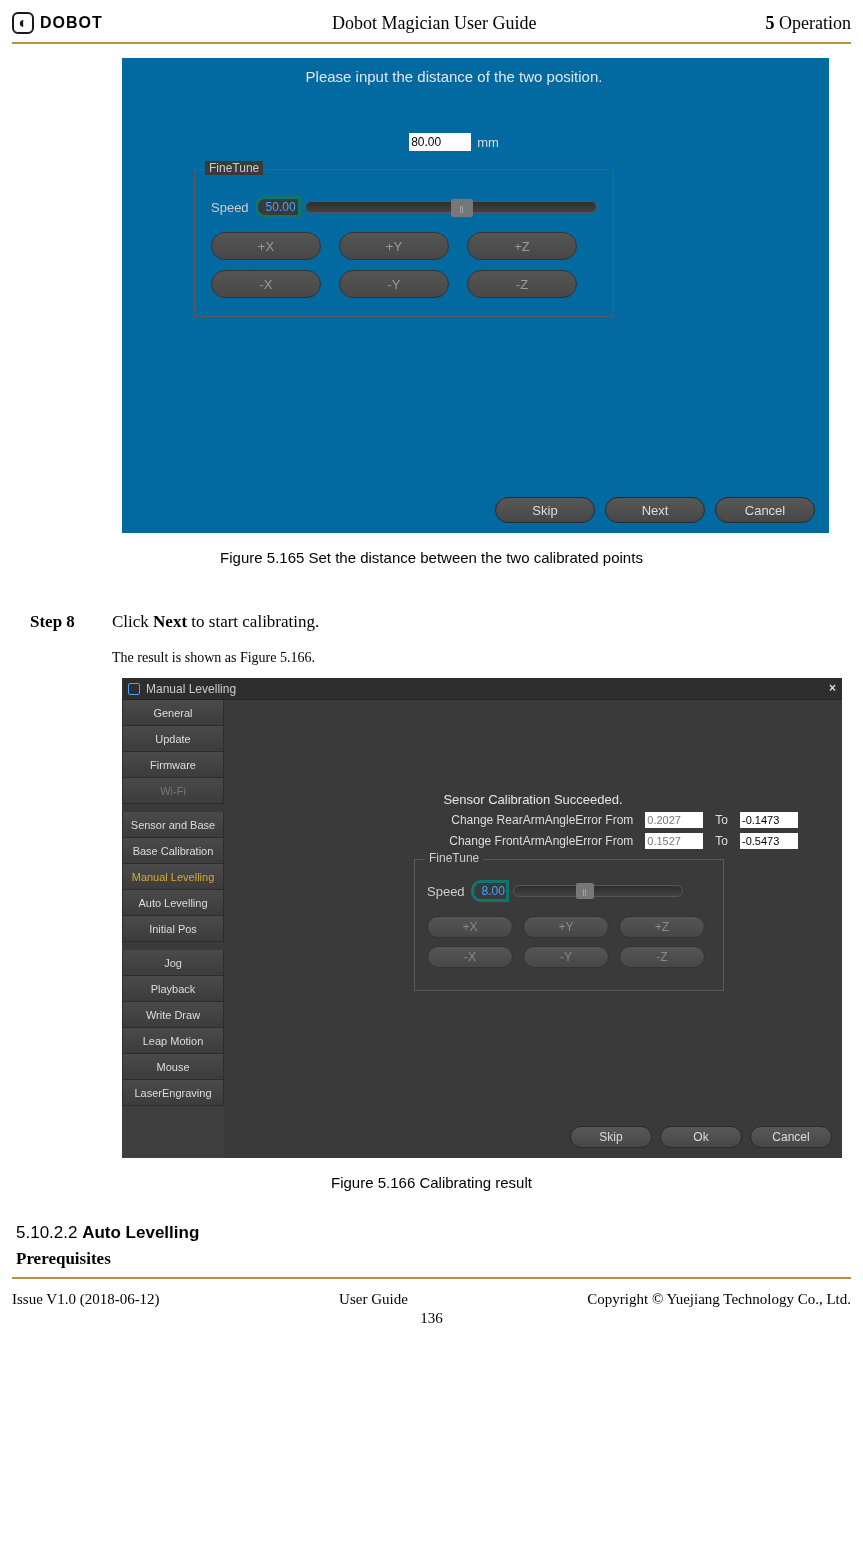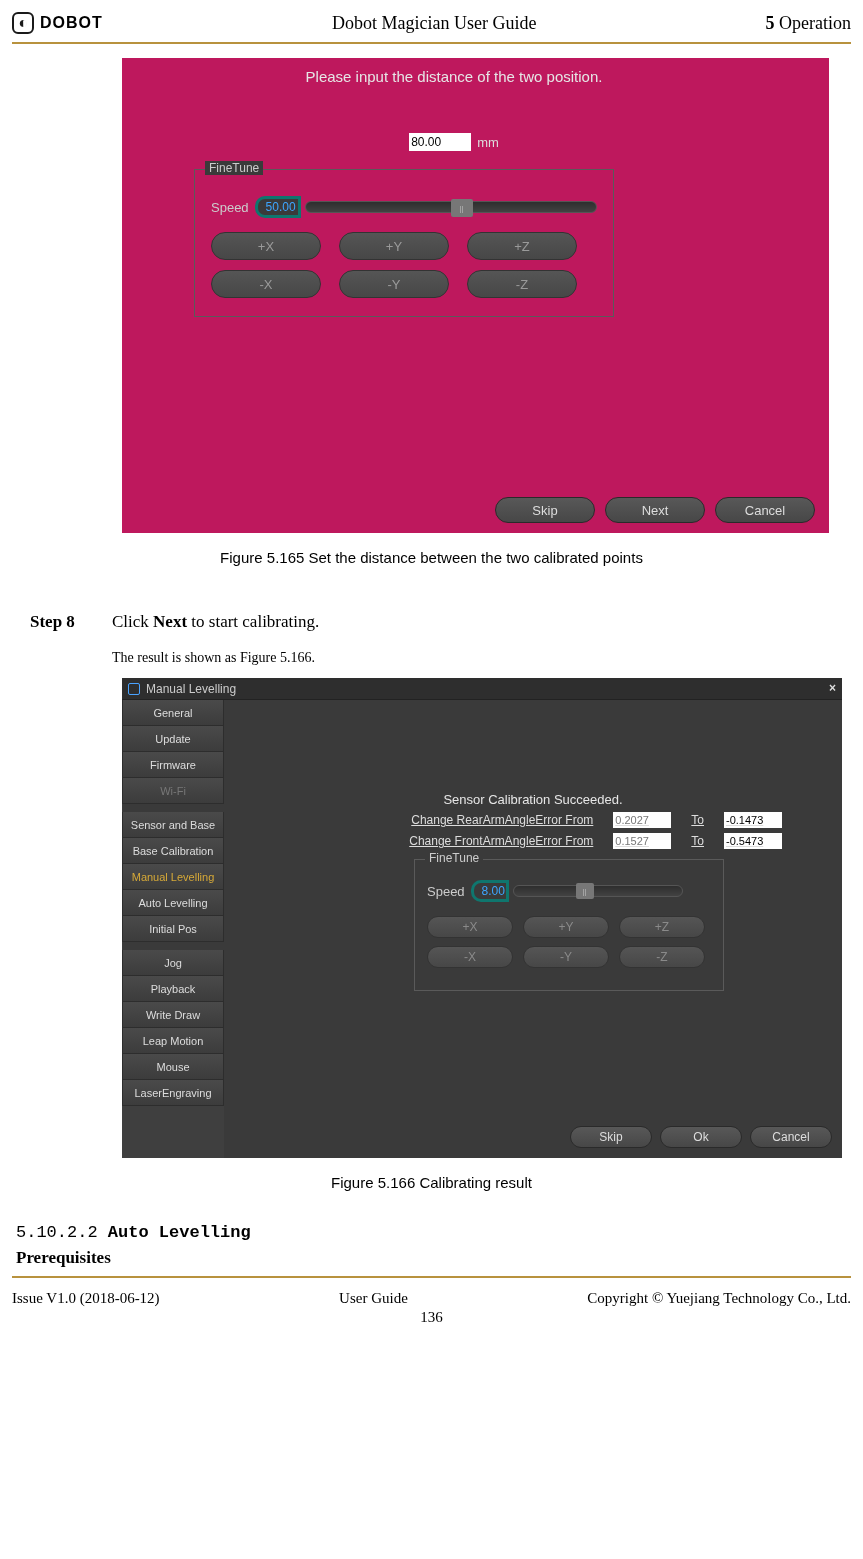--- a/index.html
+++ b/index.html
@@ -29,21 +29,21 @@
   .header-center { flex: 1; text-align: center; font-size: 18px; }
   .header-right { font-size: 18px; font-weight: bold; }
   .header-right .five { font-weight: bold; }
   .hr-line { height: 2px; background: #b8923e; margin-top: 4px; }
   .content { padding: 14px 0 0 0; }
 
   .app-window {
     margin-left: 110px;
     width: 707px;
     height: 475px;
-    background: #be185d;
+    background: #0369a1;
     position: relative;
     color: #ddd;
     font-family: Arial, sans-serif;
     font-size: 13px;
   }
   .dialog1 {
     position: absolute;
     left: 32px; top: 2px;
     width: 600px;
     padding: 8px 10px 12px 10px;
@@ -148,21 +148,21 @@
     border: 1px solid #2d2d2d; border-top: none;
     background: linear-gradient(to bottom, #4a4a4a, #3c3c3c);
     color: #ddd; font-size: 11px; text-align: center;
     padding: 0 2px;
   }
   .side-item.disabled { color: #777; }
   .side-item.selected { color: #d6a938; }
   .side-gap { height: 8px; background: #3a3a3a; border: none; }
   .main-pane { flex: 1; position: relative; }
   .success-line { text-align: center; font-size: 13px; color: #e6e6e6; }
-  .chg-row { display: flex; align-items: center; justify-content: flex-end; gap: 20px; margin: 5px 60px 0 0; font-size: 12px; color: #ddd; text-decoration: underline;}
+  .chg-row { display: flex; align-items: center; justify-content: flex-end; gap: 12px; margin: 5px 44px 0 0; font-size: 12px; color: #ddd;}
   .ro-field { width: 58px; height: 16px; background: #fff; color: #777; font-size: 11px; border: none; padding: 0 2px;}
   .rw-field { width: 58px; height: 16px; background: #fff; color: #000; font-size: 11px; border: none; padding: 0 2px;}
   .finetune-box2 {
     border: 1px solid #5a5a5a;
     margin: 10px 0 0 190px;
     width: 310px;
     position: relative;
     padding: 20px 12px 14px 12px;
   }
   .jog-grid2 { display: flex; gap: 10px; margin-bottom: 8px;}
@@ -179,21 +179,21 @@
   }
   .ftr-btn2 {
     width: 82px; height: 22px;
     background: linear-gradient(to bottom, #585858, #474747);
     border: 1px solid #2a2a2a; border-radius: 11px;
     display: flex; align-items: center; justify-content: center;
     color: #ddd; font-size: 12px;
   }
 
   .section-head {
-    font-family: Liberation Mono, monospace;
+    font-family: Liberation Sans, sans-serif;
     font-size: 17px; margin: 16px 0 6px 4px;
   }
   .section-head .num { }
   .section-head .title { font-weight: bold; }
   .prereq { font-family: "Times New Roman", serif; font-weight: bold; font-size: 17px; margin-left: 4px; }
 
   .page-footer {
     margin-top: 8px;
     border-top: 2px solid #b8923e;
     padding-top: 12px;

